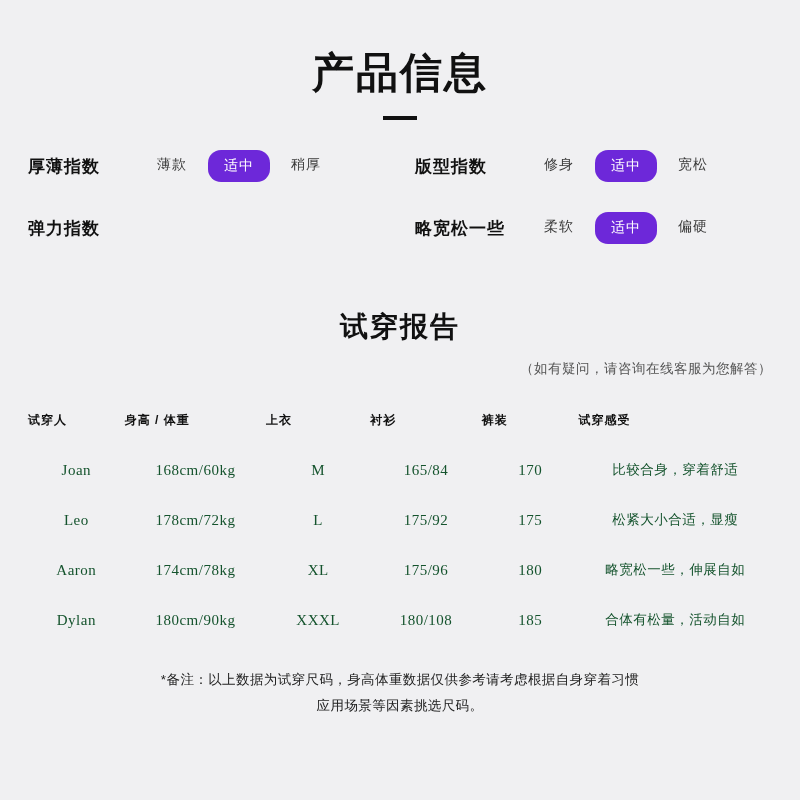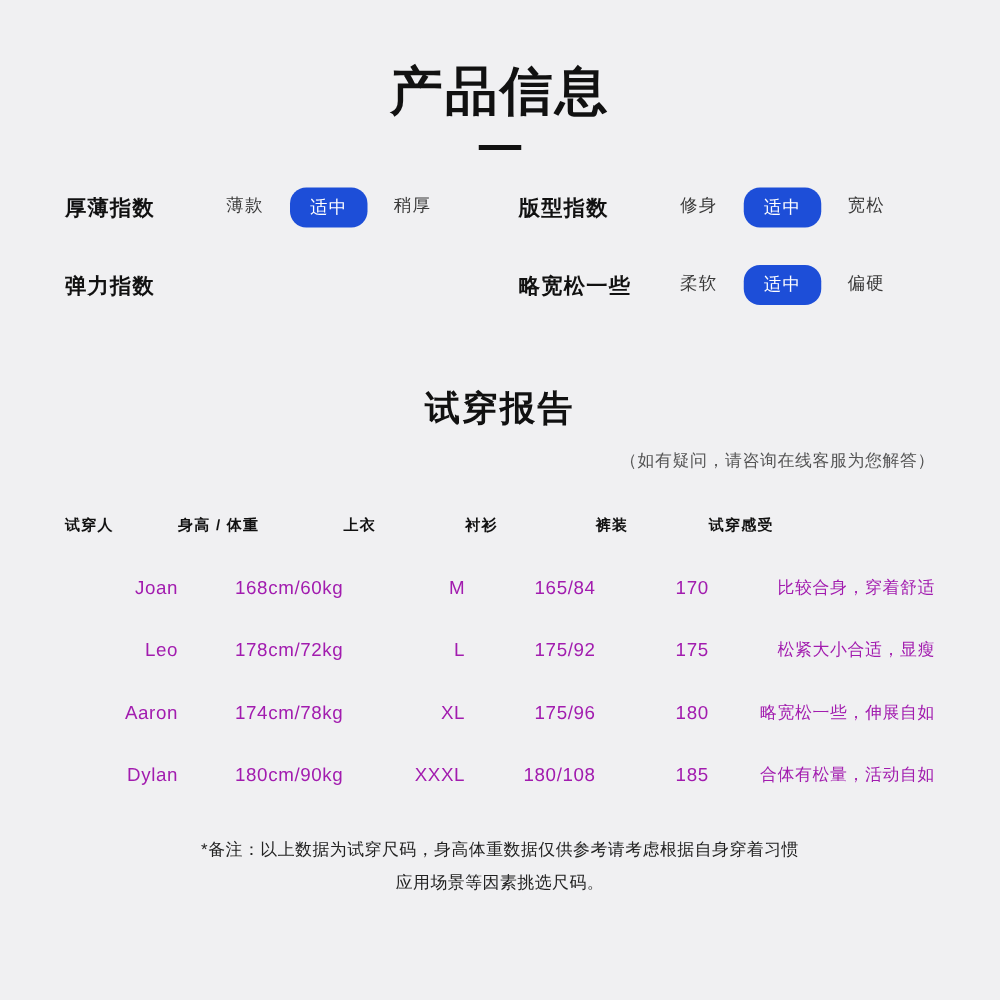--- a/index.html
+++ b/index.html
@@ -12,21 +12,21 @@
     background: #f0f0f2;
     font-family: "Liberation Sans", "DejaVu Sans", sans-serif;
     color: #1a1a1a;
     overflow: hidden;
   }
   .page {
     width: 800px;
     height: 800px;
     position: relative;
     box-sizing: border-box;
-    padding: 0 52px;
+    padding: 0 28px;
   }
 
   
   .main-title {
     text-align: center;
     font-size: 42px;
     font-weight: bold;
     letter-spacing: 2px;
     padding-top: 48px;
     line-height: 1.2;
@@ -69,21 +69,21 @@
   .opt {
     font-size: 14px;
     color: #3a3a3a;
     width: 72px;
     text-align: center;
     padding: 6px 0;
     border-radius: 13px;
     letter-spacing: 1px;
   }
   .opt.active {
-    background: #1d4ed8;
+    background: #6d28d9;
     color: #fff;
     font-weight: normal;
     width: 62px;
     padding: 7px 0;
   }
 
   
   .report-title {
     text-align: center;
     font-size: 28px;
@@ -110,24 +110,25 @@
   table.fit-table th {
     font-size: 12px;
     font-weight: bold;
     color: #111;
     padding: 10px 0 16px 0;
     text-align: left;
     letter-spacing: 1px;
   }
   table.fit-table td {
     font-size: 15px;
-    color: #a21caf;
-    text-align: right;
+    color: #14532d;
+    text-align: center;
     padding: 16px 0;
     letter-spacing: 0.5px;
+    font-family: Liberation Serif, serif;
   }
   table.fit-table td.feel {
     font-size: 13.5px;
   }
   .col1 { width: 13%; }
   .col2 { width: 19%; }
   .col3 { width: 14%; }
   .col4 { width: 15%; }
   .col5 { width: 13%; }
   .col6 { width: 26%; }

